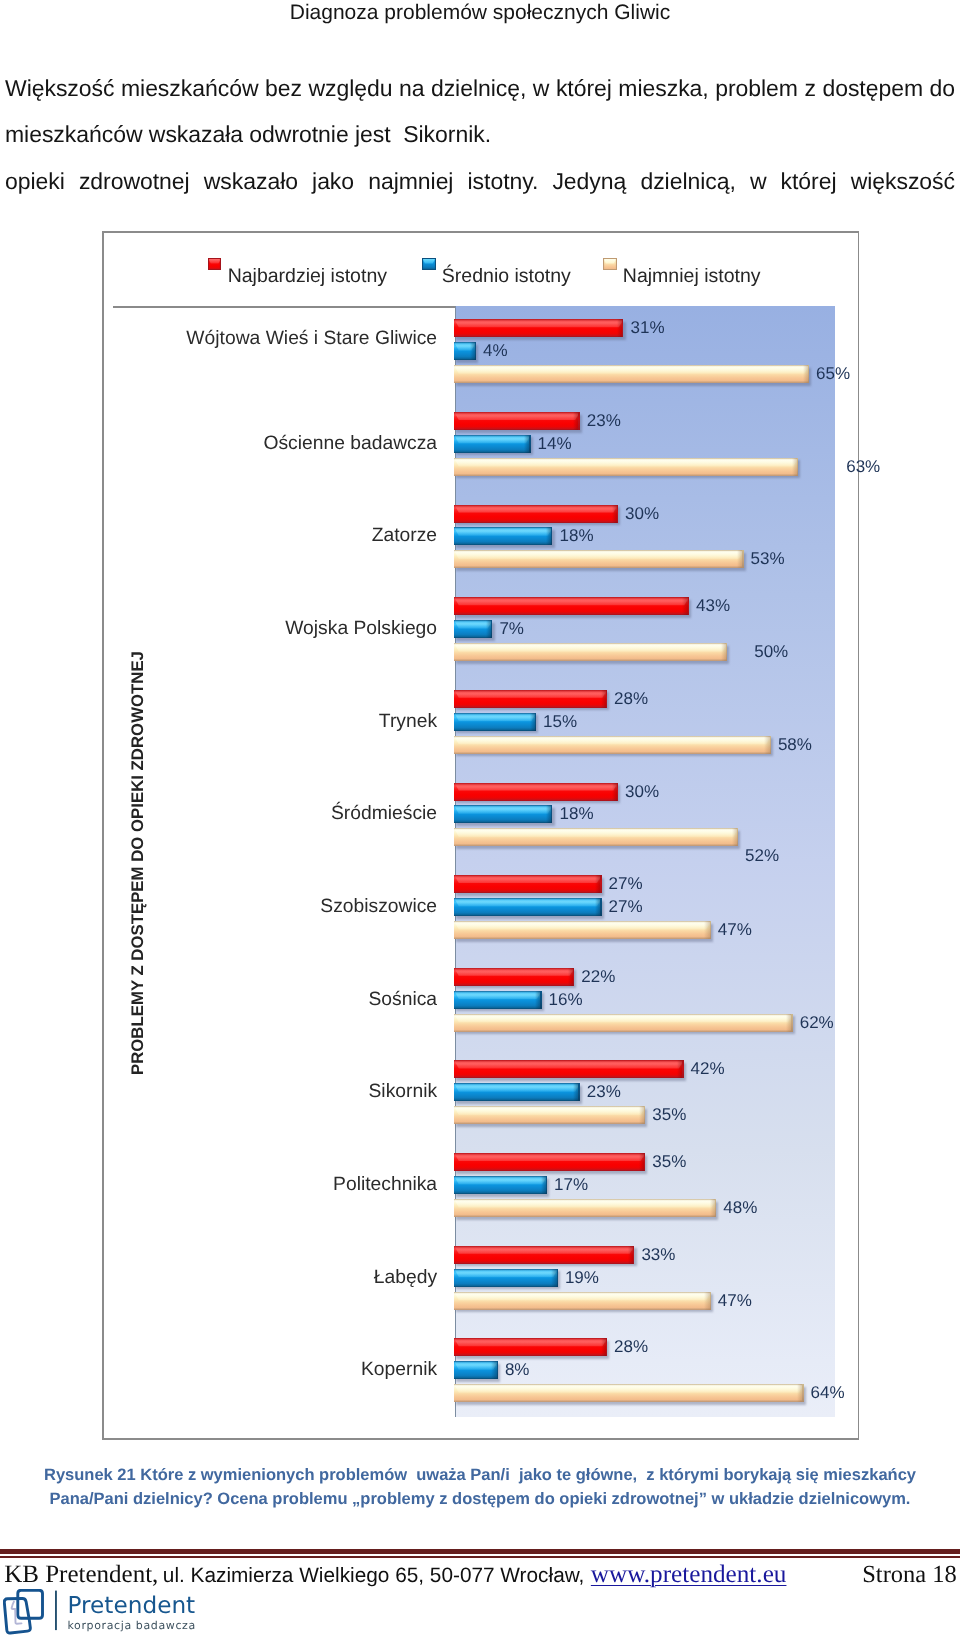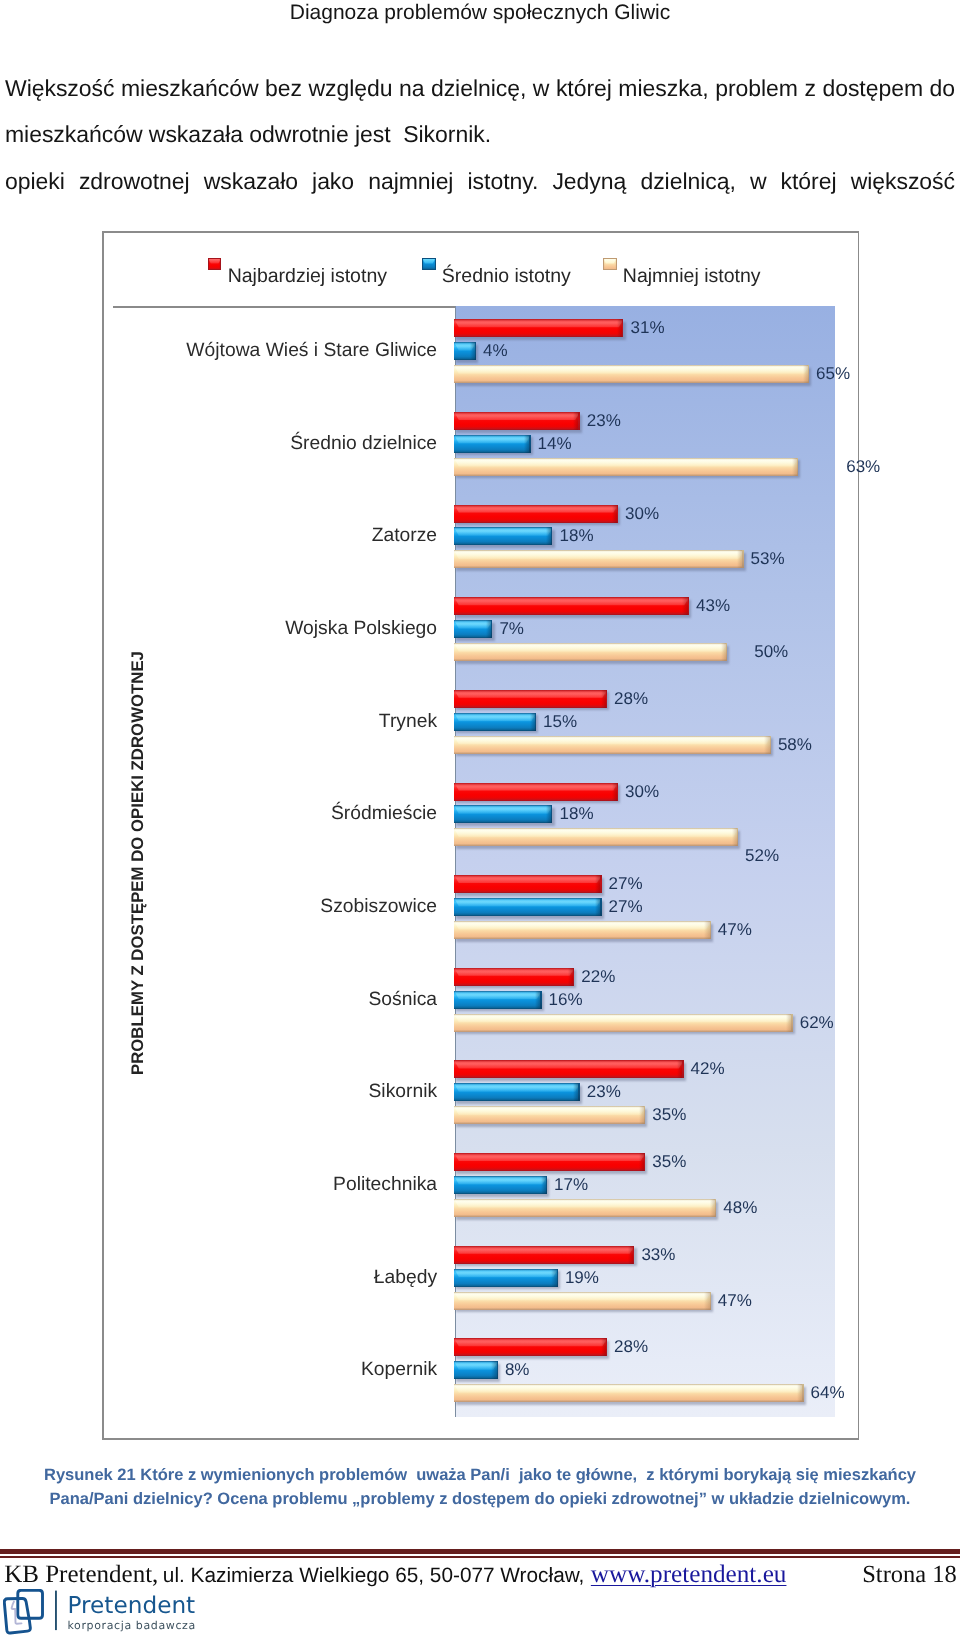--- a/index.html
+++ b/index.html
@@ -143,21 +143,21 @@
             <span class="body"></span>
             <span class="bev"></span>
           </span>
           <span class="lg-lab">Najmniej istotny</span>
         </div>
     </div>
     <div id="axis-sep"></div>
     <div id="plot"></div>
     <div id="yaxis-line"></div>
     <div id="ytitle" style="left:28.3px;top:843.8px;transform:rotate(-90deg);">PROBLEMY Z DOSTĘPEM DO OPIEKI ZDROWOTNEJ</div>
-    <div class="cat-label" style="top:120.0px">Wójtowa Wieś i Stare Gliwice</div>
+    <div class="cat-label" style="top:108px">Wójtowa Wieś i Stare Gliwice</div>
     <div class="bar b0" style="left:352.0px;top:88.1px;width:169.26px">
         <span class="shadow"></span>
         <span class="body"></span>
         <span class="bev"></span>
         <span class="endshade"></span>
         <span class="edge"></span>
       </div>
     <div class="val" style="left:528.3px;top:97.1px"><span>31</span><span>%</span></div>
     <div class="bar b1" style="left:352.0px;top:111.0px;width:21.84px">
         <span class="shadow"></span>
@@ -168,21 +168,21 @@
       </div>
     <div class="val" style="left:380.8px;top:120.0px"><span>4</span><span>%</span></div>
     <div class="bar b2" style="left:352.0px;top:133.9px;width:354.90px">
         <span class="shadow"></span>
         <span class="body"></span>
         <span class="bev"></span>
         <span class="endshade"></span>
         <span class="edge"></span>
       </div>
     <div class="val" style="left:713.9px;top:142.9px"><span>65</span><span>%</span></div>
-    <div class="cat-label" style="top:212.7px">Średnio dzielnice</div>
+    <div class="cat-label" style="top:212.7px">Ościenne badawcza</div>
     <div class="bar b0" style="left:352.0px;top:180.8px;width:125.58px">
         <span class="shadow"></span>
         <span class="body"></span>
         <span class="bev"></span>
         <span class="endshade"></span>
         <span class="edge"></span>
       </div>
     <div class="val" style="left:484.6px;top:189.8px"><span>23</span><span>%</span></div>
     <div class="bar b1" style="left:352.0px;top:203.7px;width:76.44px">
         <span class="shadow"></span>

